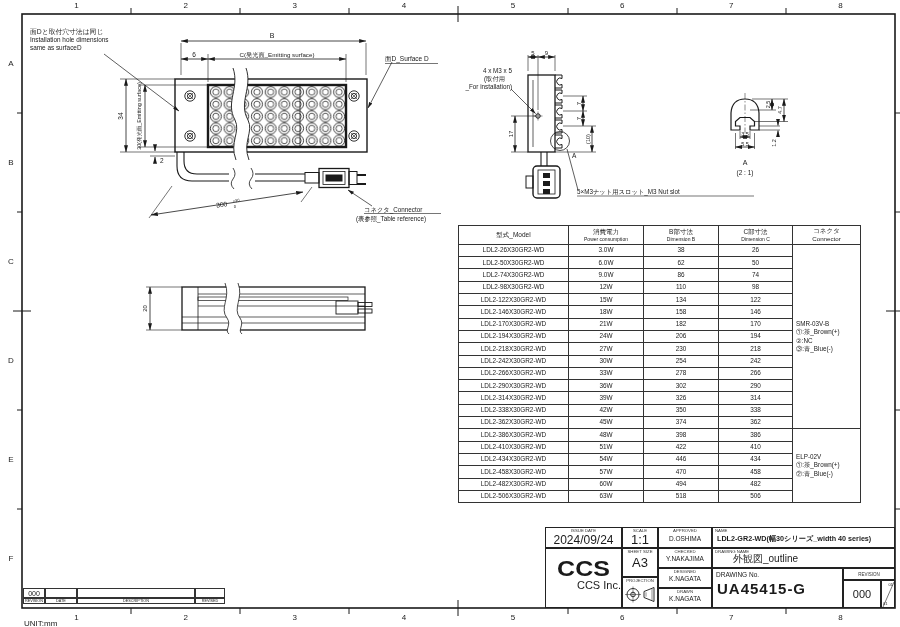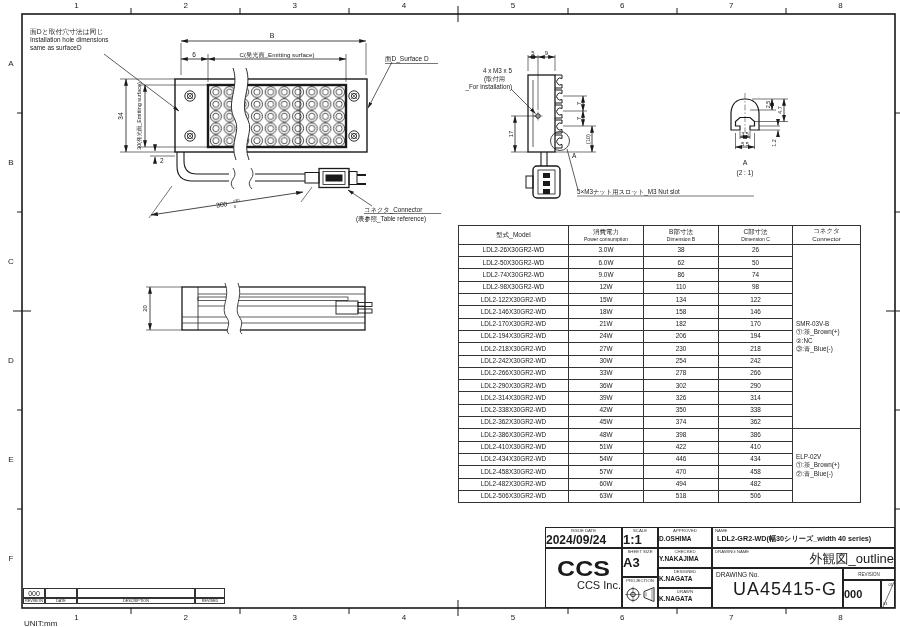--- a/index.html
+++ b/index.html
@@ -17,21 +17,21 @@
   #spec td{border:0.8px solid #333;height:11.3px;font-size:6.4px;line-height:1;
            padding:0;text-align:center;vertical-align:middle;}
   #spec td.conn{text-align:left;padding-left:3px;font-size:6.3px;line-height:1.35;
                 vertical-align:middle;}
   
   #notes{position:absolute;left:578px;top:495px;font-size:9.2px;line-height:11.5px;
          letter-spacing:.2px;white-space:nowrap;}
   
   .tb{position:absolute;border:1px solid #222;box-sizing:border-box;background:#fff;}
   .tb .hd{font-size:4.3px;line-height:5px;text-align:center;color:#333;}
-  .tb .val{font-weight:bold;}
+  .tb .val{text-align:center;}
   #tb-outline{position:absolute;left:545px;top:527px;width:350px;height:81px;
               border:1.4px solid #111;box-sizing:border-box;}
   .logo-c{font-weight:900;font-size:25px;letter-spacing:0px;line-height:24px;
           transform:scaleY(.9);text-align:center;}
   .logo-inc{font-size:11px;text-align:right;line-height:11px;}
   #unit{position:absolute;left:24px;top:575px;font-size:8px;margin-top:44px;}
   .rs{position:absolute;border:0.8px solid #333;box-sizing:border-box;font-size:3.8px;
       text-align:center;overflow:hidden;}
 </style>
 </head>
@@ -455,25 +455,25 @@
   <div class="tb" style="left:658px;top:588px;width:54px;height:20px;">
     <div class="hd">DRAWN</div>
     <div class="val" style="font-size:6.5px;line-height:10px;">K.NAGATA</div>
   </div>
   <div class="tb" style="left:712px;top:527px;width:183px;height:21px;">
     <div class="hd" style="text-align:left;padding-left:2px;">NAME</div>
     <div style="font-size:7.2px;font-weight:bold;padding-left:4px;line-height:12px;">LDL2-GR2-WD(幅30シリーズ_width 40 series)</div>
   </div>
   <div class="tb" style="left:712px;top:548px;width:183px;height:20px;">
     <div class="hd" style="text-align:left;padding-left:2px;">DRAWING  NAME</div>
-    <div style="font-size:13px;padding-left:4px;line-height:10px;text-align:right;">外観図_outline</div>
+    <div style="font-size:10px;padding-left:20px;line-height:10px;">外観図_outline</div>
   </div>
   <div class="tb" style="left:712px;top:568px;width:131px;height:40px;">
     <div style="font-size:6.5px;padding:2px 0 0 3px;">DRAWING No.</div>
-    <div style="font-size:18px;padding-left:20px;line-height:22px;letter-spacing:1px;">UA45415-G</div>
+    <div style="font-size:15px;padding-left:4px;line-height:22px;letter-spacing:1px;font-weight:bold;">UA45415-G</div>
   </div>
   <div class="tb" style="left:843px;top:568px;width:52px;height:12px;">
     <div class="hd" style="line-height:11px;font-size:4.5px;">REVISION</div>
   </div>
   <div class="tb" style="left:843px;top:580px;width:38px;height:28px;">
     <div class="val" style="font-size:11px;line-height:26px;">000</div>
   </div>
   <div class="tb" style="left:881px;top:580px;width:14px;height:28px;">
     <svg width="13" height="27" style="position:absolute;left:0;top:0;">
         <line x1="12" y1="1" x2="1" y2="26" stroke="#1a1a1a" stroke-width="0.6"></line>

